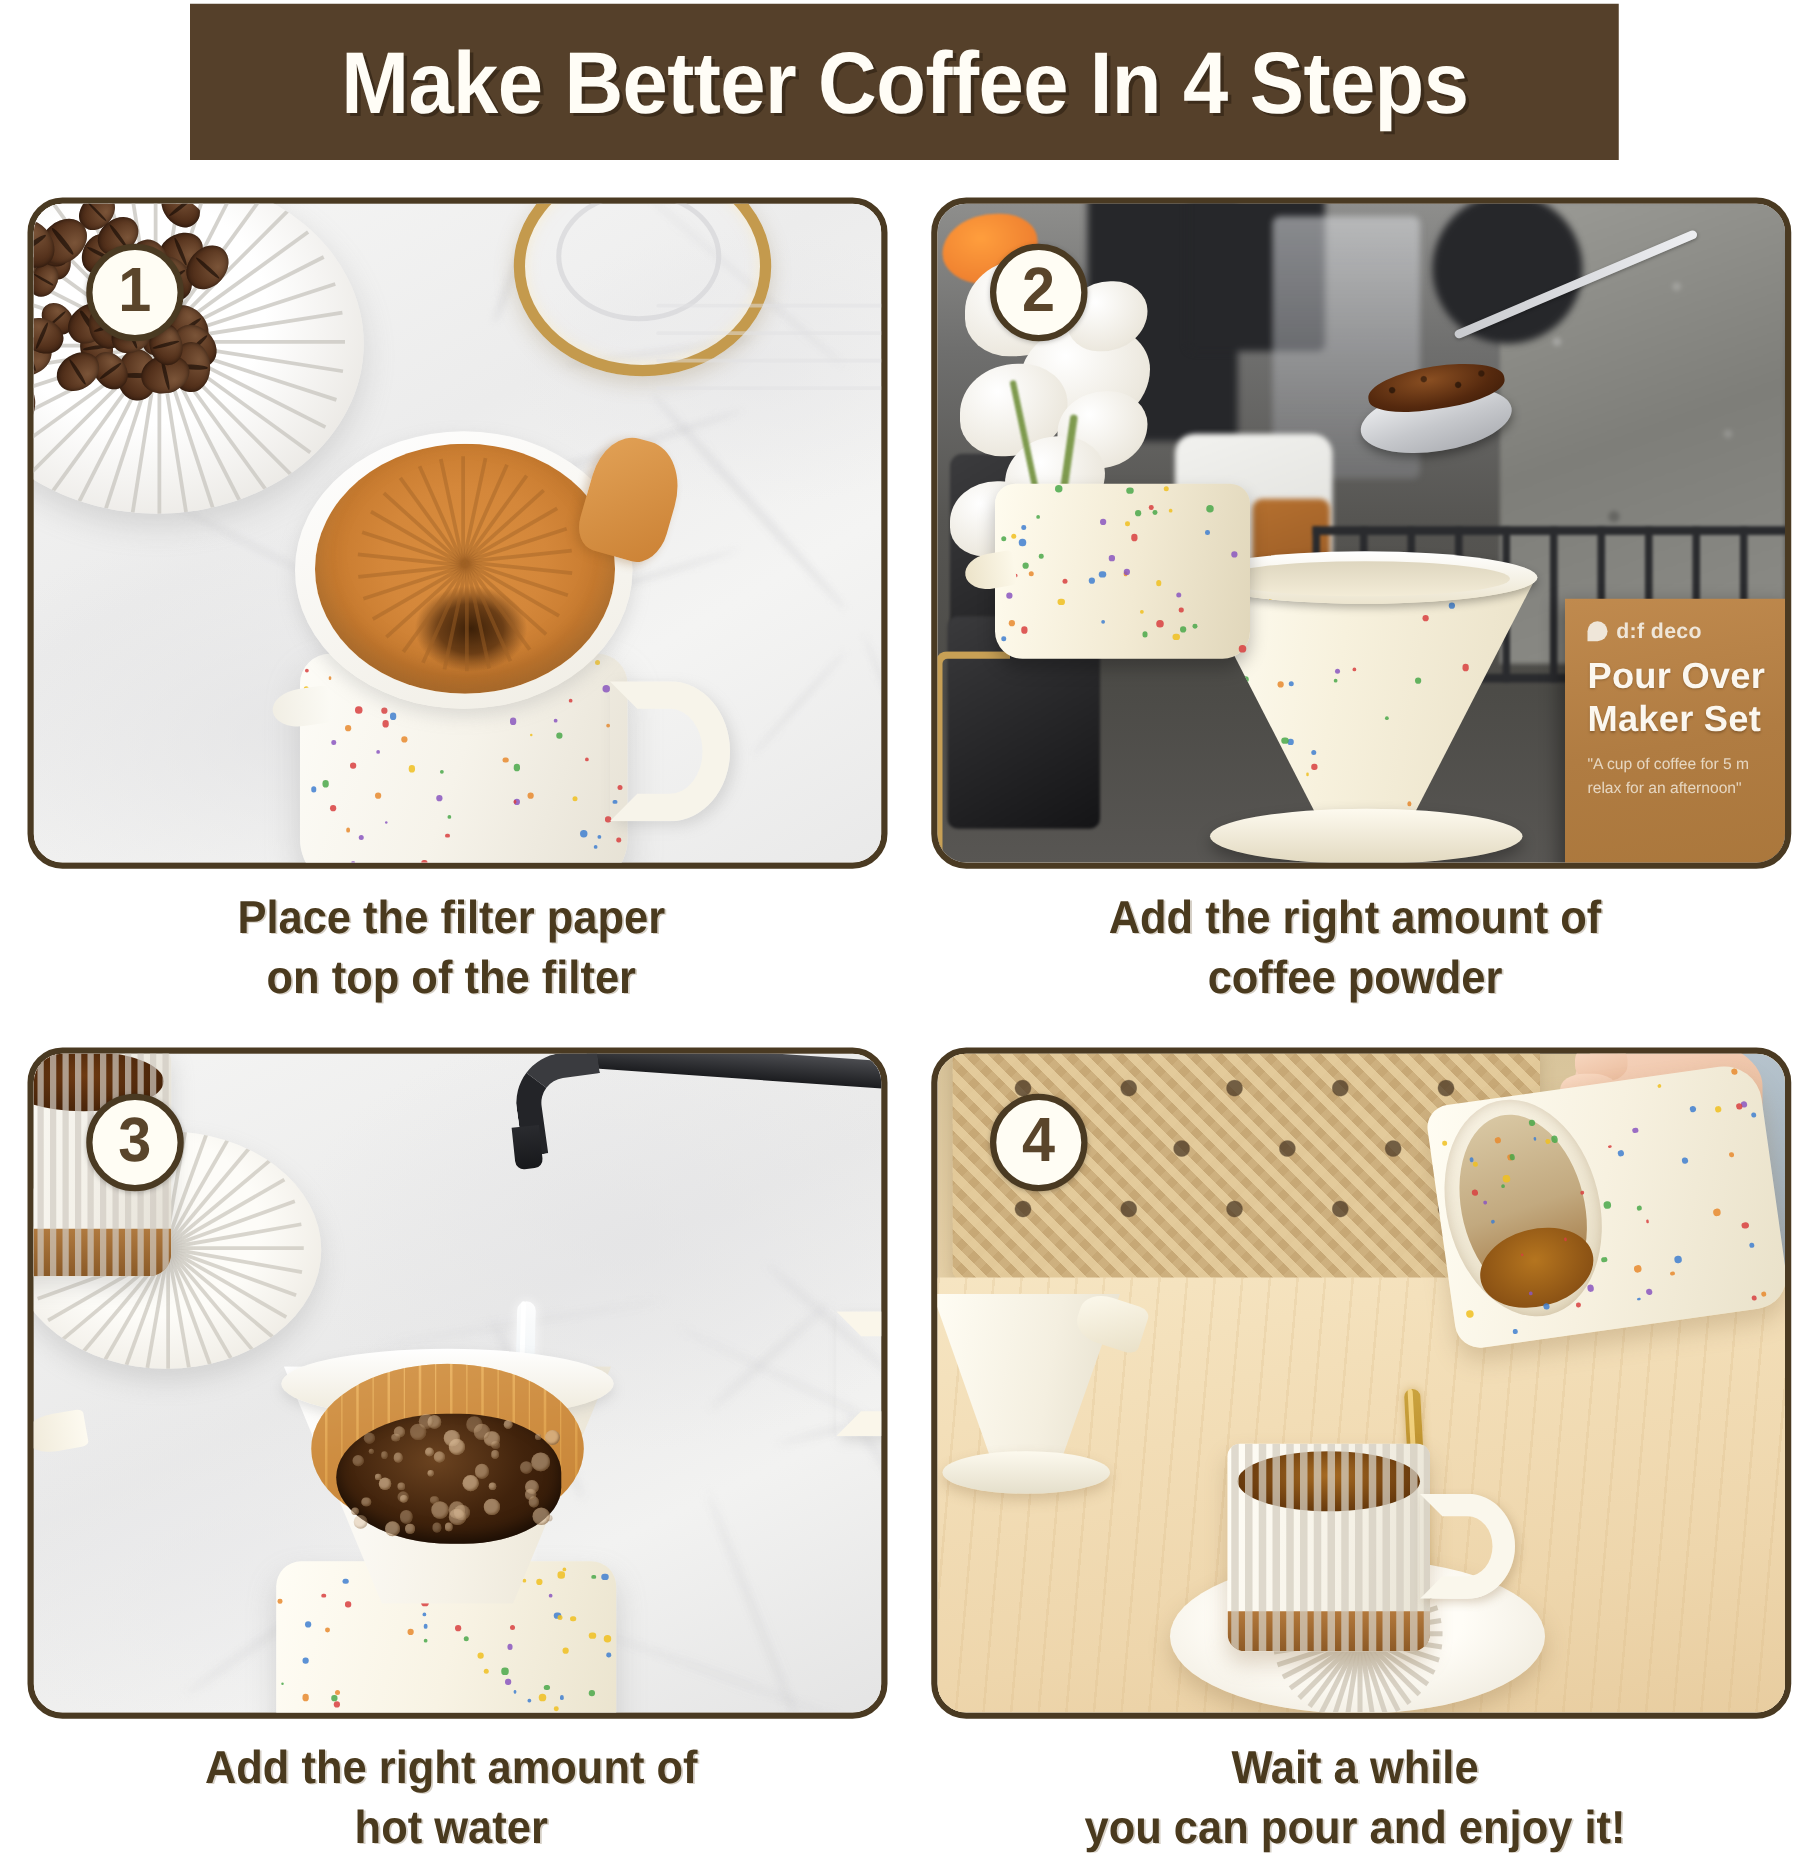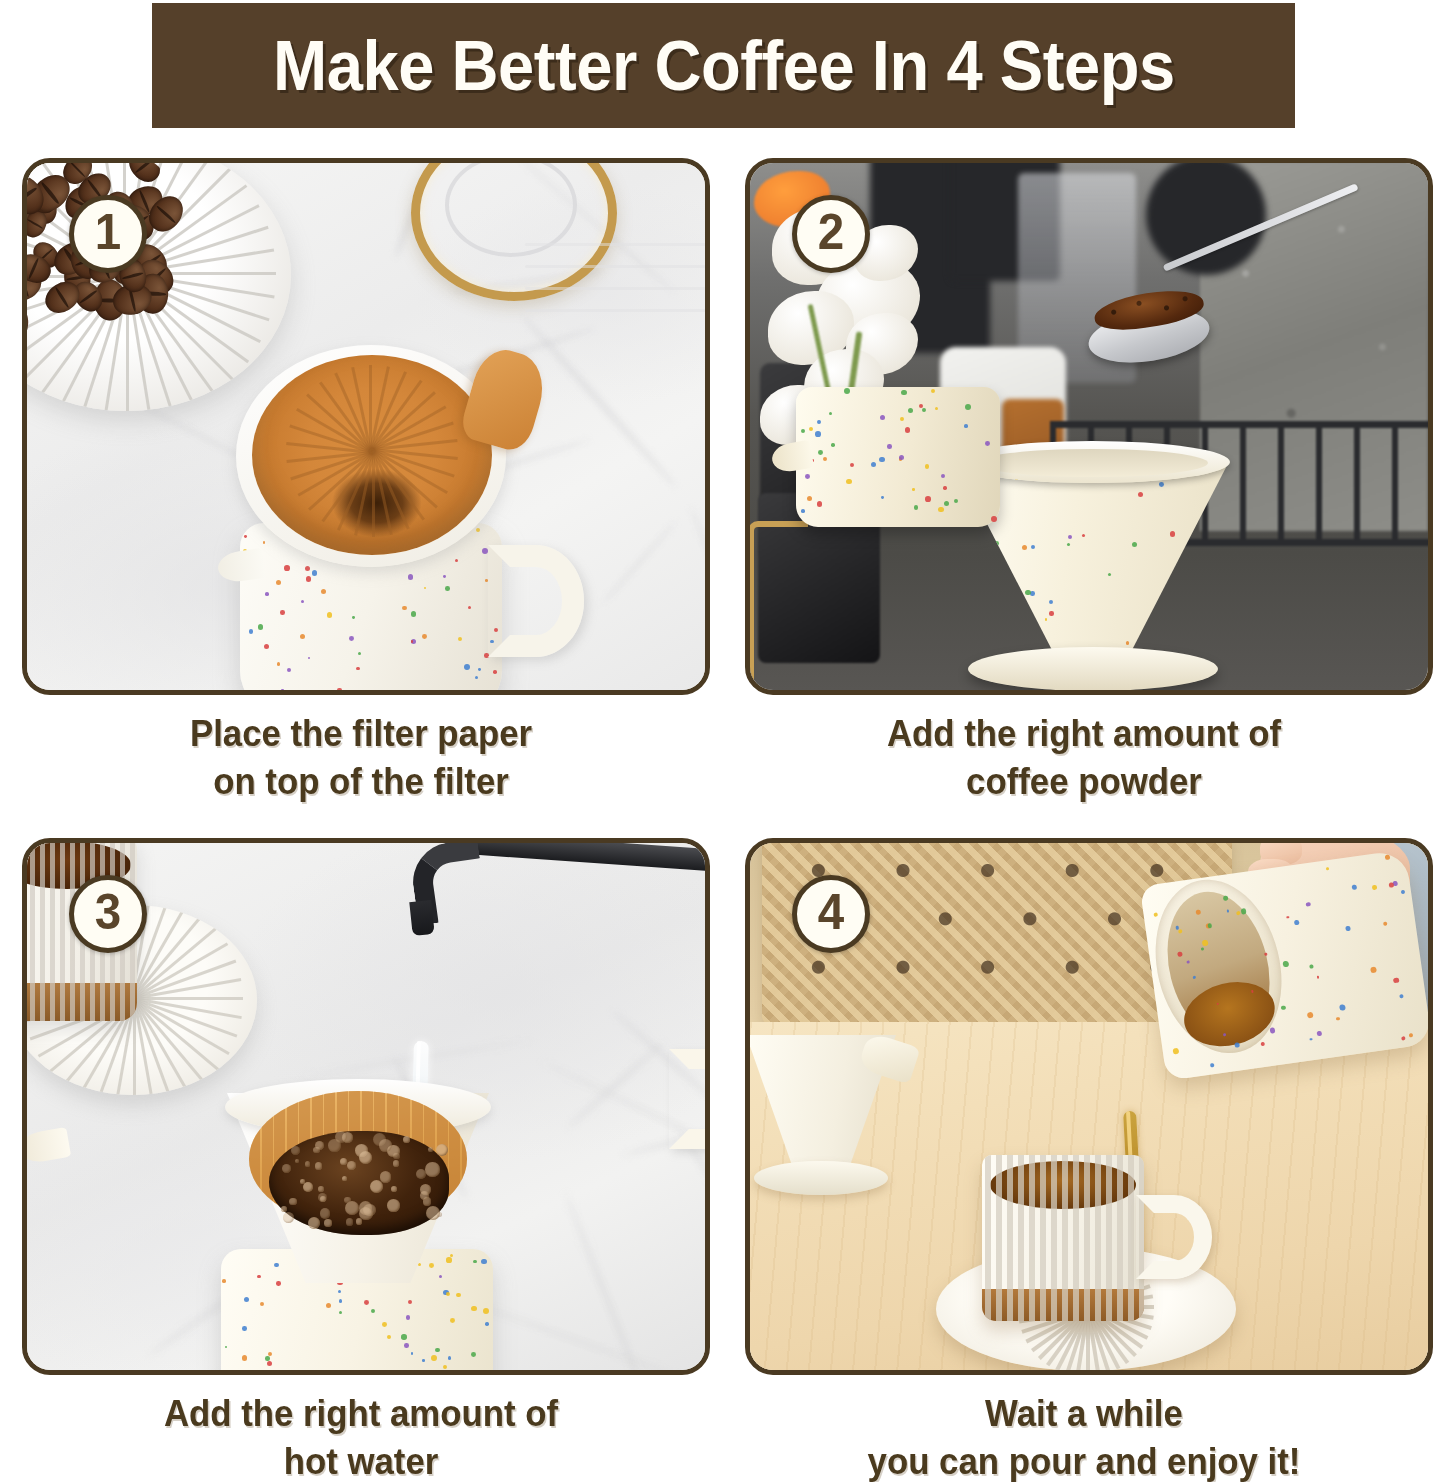--- a/index.html
+++ b/index.html
@@ -1011,20 +1011,31 @@
             <div class="p1-speck" style="left: 195.419px; top: 129.31px; width: 5.80349px; height: 5.80349px; background: rgb(216, 64, 64); opacity: 0.85;"></div>
             <div class="p1-speck" style="left: 167.943px; top: 36.9603px; width: 3.70102px; height: 3.70102px; background: rgb(63, 127, 208); opacity: 0.85;"></div>
             <div class="p1-speck" style="left: 12.5405px; top: 40.0093px; width: 4.17675px; height: 4.17675px; background: rgb(240, 192, 32); opacity: 0.85;"></div>
             <div class="p1-speck" style="left: 144.768px; top: 87.1735px; width: 4.20598px; height: 4.20598px; background: rgb(138, 86, 192); opacity: 0.85;"></div>
             <div class="p1-speck" style="left: 4.8473px; top: 122.206px; width: 3.74549px; height: 3.74549px; background: rgb(63, 127, 208); opacity: 0.85;"></div>
             <div class="p1-speck" style="left: 147.667px; top: 113.675px; width: 5.34468px; height: 5.34468px; background: rgb(74, 168, 74); opacity: 0.85;"></div>
             <div class="p1-speck" style="left: 108.784px; top: 40.0736px; width: 5.58996px; height: 5.58996px; background: rgb(216, 64, 64); opacity: 0.85;"></div>
           </div>
         <div class="p2-servspout"></div>
 
+        <div class="p2-box">
+          <div class="brand">
+            <span class="mark"></span>
+            <span>d:f deco</span>
+          </div>
+          <div class="bl1">Pour Over</div>
+          <div class="bl2">Maker Set</div>
+          <div class="bsub">"A cup of coffee for 5 m</div>
+          <div class="bsub" style="margin-top:2px;">relax for an afternoon"</div>
+
+        </div>
       </div>
       <div class="badge">
         <span>2</span>
       </div>
     </div>
     <div class="caption">
       <span class="ln">Add the right amount of</span>
       <span class="ln">coffee powder</span>
     </div>
   </div>

